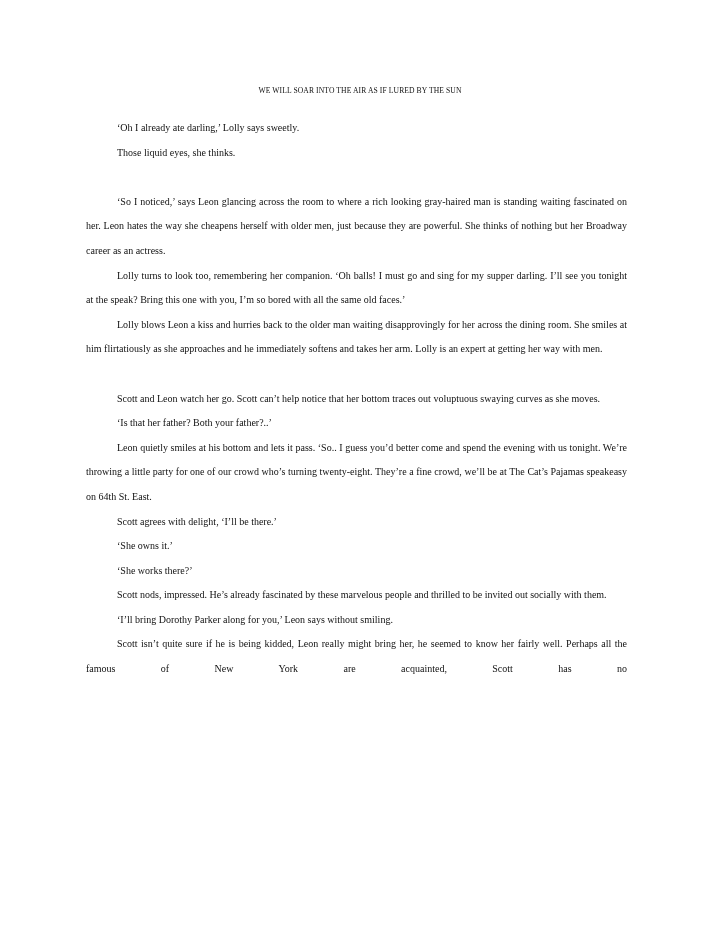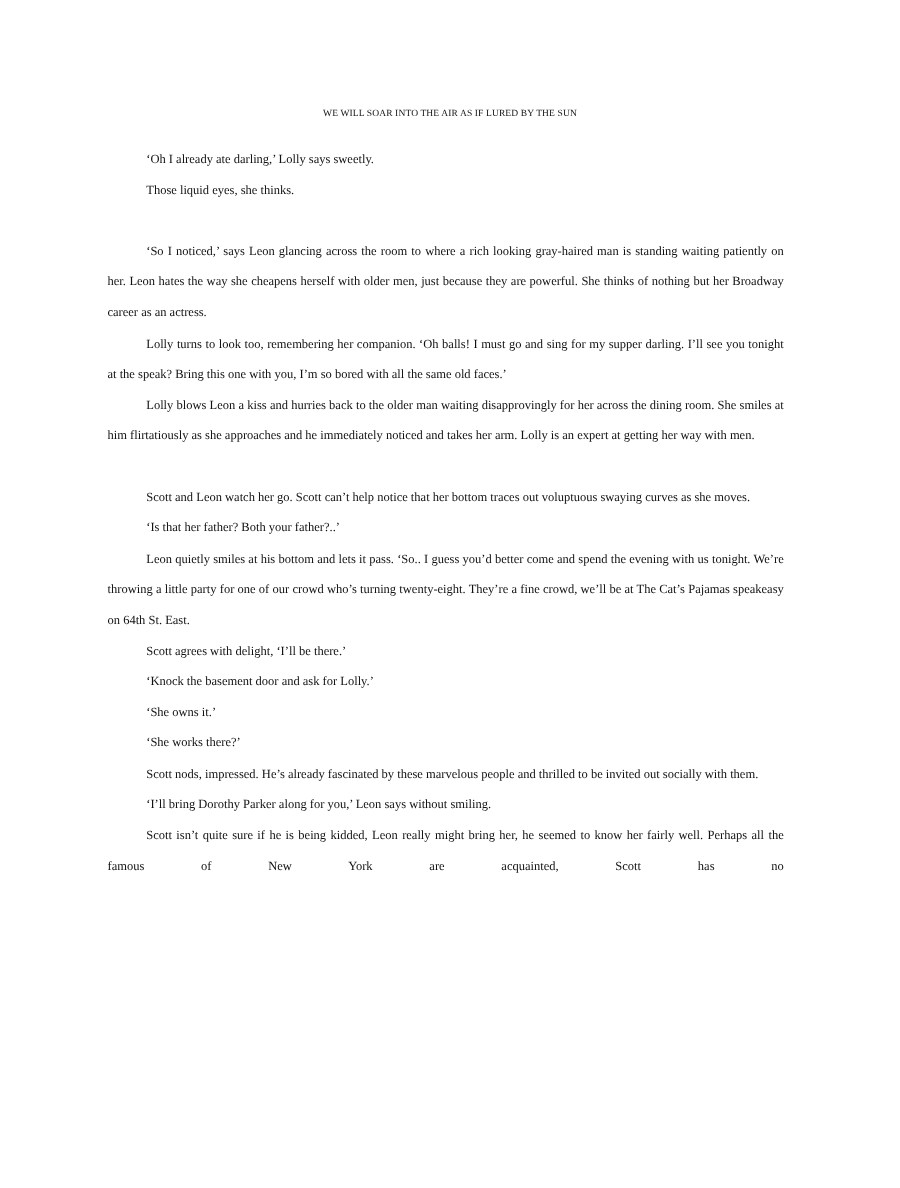--- a/index.html
+++ b/index.html
@@ -25,28 +25,27 @@
 </head>
 <body>
 
 <div class="page">
   <div class="running-head">WE  WILL SOAR INTO THE  AIR AS IF LURED BY THE SUN</div>
 
   <div class="body-text">
     <p class="indent">‘Oh I already ate darling,’ Lolly says sweetly.</p>
     <p class="indent italic">Those liquid eyes, she thinks.</p>
     <div class="gap"></div>
-    <p class="indent">‘So I noticed,’ says Leon glancing across the room to where a rich looking gray-haired man is standing waiting patiently on her. Leon hates the way she cheapens herself with older men, just because they are powerful. She thinks of nothing but her Broadway career as an actress.</p>
+    <p class="indent">‘So I noticed,’ says Leon glancing across the room to where a rich looking gray-haired man is standing waiting fascinated on her. Leon hates the way she cheapens herself with older men, just because they are powerful. She thinks of nothing but her Broadway career as an actress.</p>
     <p class="indent">Lolly turns to look too, remembering her companion. ‘Oh balls! I must go and sing for my supper darling. I’ll see you tonight at the speak? Bring this one with you, I’m so bored with all the same old faces.’</p>
-    <p class="indent">Lolly blows Leon a kiss and hurries back to the older man waiting disapprovingly for her across the dining room. She smiles at him flirtatiously as she approaches and he immediately noticed and takes her arm. Lolly is an expert at getting her way with men.</p>
+    <p class="indent">Lolly blows Leon a kiss and hurries back to the older man waiting disapprovingly for her across the dining room. She smiles at him flirtatiously as she approaches and he immediately softens and takes her arm. Lolly is an expert at getting her way with men.</p>
     <div class="gap"></div>
     <p class="indent">Scott and Leon watch her go. Scott can’t help notice that her bottom traces out voluptuous swaying curves as she moves.</p>
     <p class="indent">‘Is that her father? Both your father?..’</p>
     <p class="indent">Leon quietly smiles at his bottom and lets it pass. ‘So.. I guess you’d better come and spend the evening with us tonight. We’re throwing a little party for one of our crowd who’s turning twenty-eight. They’re a fine crowd, we’ll be at The Cat’s Pajamas speakeasy on 64th St. East.</p>
     <p class="indent">Scott agrees with delight, ‘I’ll be there.’</p>
-    <p class="indent">‘Knock the basement door and ask for Lolly.’</p>
     <p class="indent">‘She owns it.’</p>
     <p class="indent">‘She works there?’</p>
     <p class="indent">Scott nods, impressed. He’s already fascinated by these marvelous people and thrilled to be invited out socially with them.</p>
     <p class="indent">‘I’ll bring Dorothy Parker along for you,’ Leon says without smiling.</p>
     <p class="indent last">Scott isn’t quite sure if he is being kidded, Leon really might bring her, he seemed to know her fairly well. Perhaps all the famous of New York are acquainted, Scott has no</p>
   </div>
 </div>
 
 </body></html>

